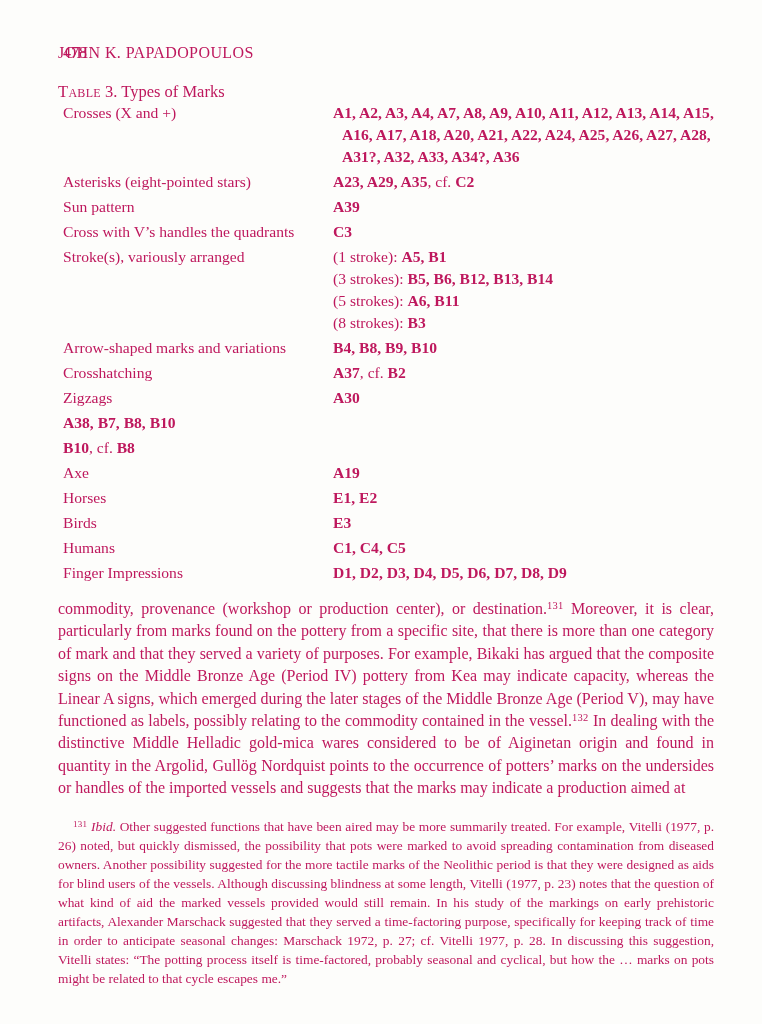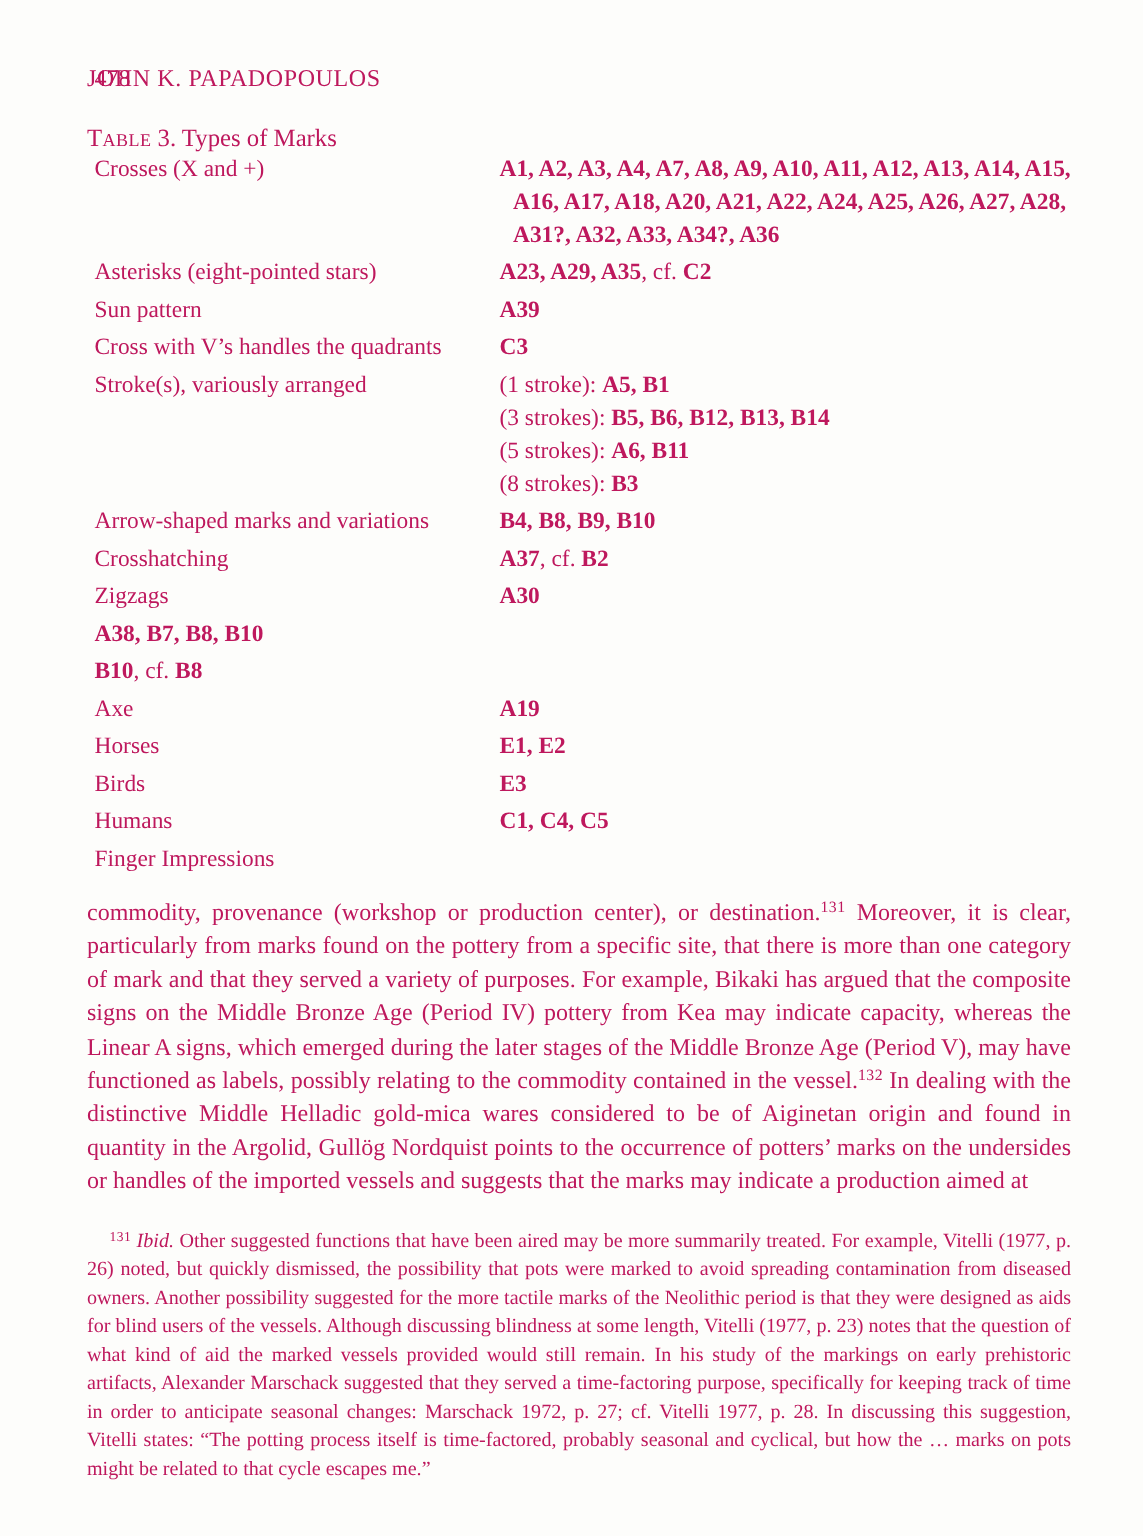--- a/index.html
+++ b/index.html
@@ -140,20 +140,23 @@
         </div>
       </div>
       <div class="trow">
         <div class="trow-label">Humans</div>
         <div class="trow-value">
           <div class="value-line"><span class="bold ">C1, C4, C5</span></div>
         </div>
       </div>
       <div class="trow">
         <div class="trow-label">Finger Impressions</div>
+        <div class="trow-value">
+          <div class="value-line"><span class="bold ">D1, D2, D3, D4, D5, D6, D7, D8, D9</span></div>
+        </div>
       </div>
     </div>
 
   <p class="bodytext">commodity, provenance (workshop or production center), or destination.<sup class="ref">131</sup>  Moreover, it is clear, particularly from marks found on the pottery from a specific site, that there is more than one category of mark and that they served a variety of purposes.  For example, Bikaki has argued that the composite signs on the Middle Bronze Age (Period IV) pottery from Kea may indicate capacity, whereas the Linear A signs, which emerged during the later stages of the Middle Bronze Age (Period V), may have functioned as labels, possibly relating to the commodity contained in the vessel.<sup class="ref">132</sup>  In dealing with the distinctive Middle Helladic gold-mica wares considered to be of Aiginetan origin and found in quantity in the Argolid, Gullög Nordquist points to the occurrence of potters’ marks on the undersides or handles of the imported vessels and suggests that the marks may indicate a production aimed at</p>
 
   <div class="footnotes">
       <p class="footnote"><sup class="ref">131</sup> <span class="italic">Ibid.</span><span>  Other suggested functions that have been aired may be more summarily treated.  For example, Vitelli (1977, p. 26) noted, but quickly dismissed, the possibility that pots were marked to avoid spreading contamination from diseased owners. Another possibility suggested for the more tactile marks of the Neolithic period is that they were designed as aids for blind users of the vessels. Although discussing blindness at some length, Vitelli (1977, p. 23) notes that the question of what kind of aid the marked vessels provided would still remain.  In his study of the markings on early prehistoric artifacts, Alexander Marschack suggested that they served a time-factoring purpose, specifically for keeping track of time in order to anticipate seasonal changes:  Marschack 1972, p. 27; cf. Vitelli 1977, p. 28.  In discussing this suggestion, Vitelli states:  “The potting process itself is time-factored, probably seasonal and cyclical, but how the … marks on pots might be related to that cycle escapes me.”</span></p>
       <p class="footnote"> </p>
     </div>
 

